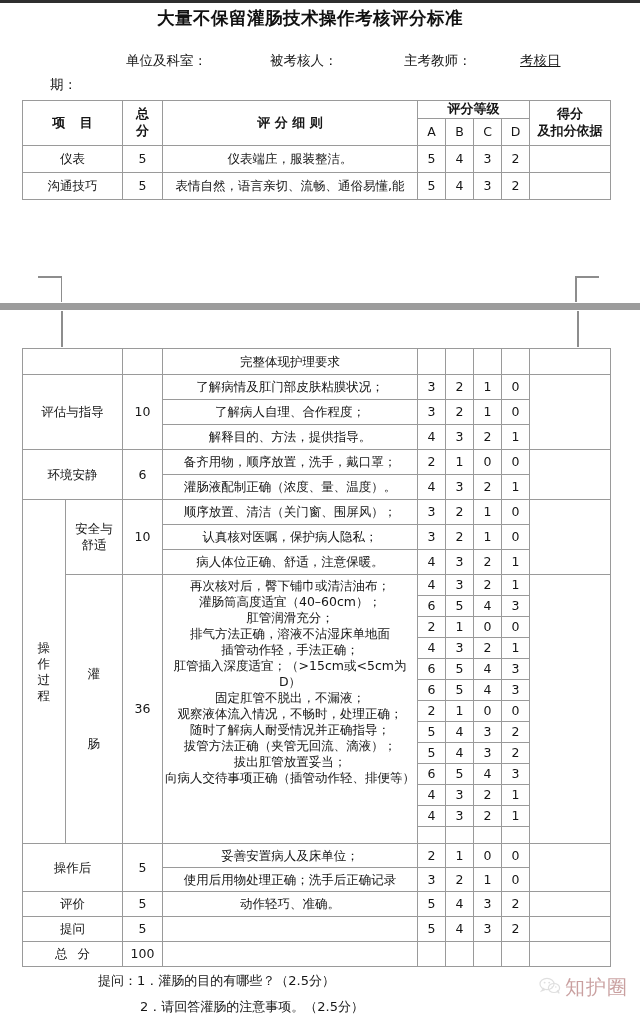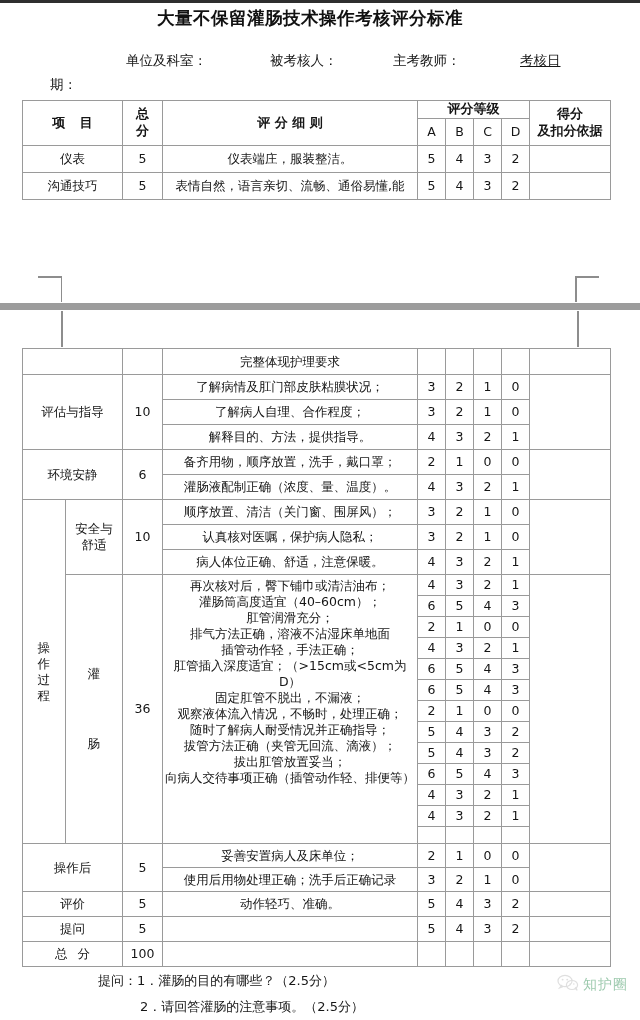--- a/index.html
+++ b/index.html
@@ -126,37 +126,37 @@
   
   .watermark {
     position: absolute;
     right: 12px; top: 974px;
     display: flex;
     align-items: center;
     gap: 4px;
     opacity: 0.42;
   }
   .watermark .wm-text {
-    font-size: 14px;
-    color: #15803d;
+    font-size: 20px;
+    color: #7f1d1d;
     letter-spacing: 1px;
   }
 </style>
 </head>
 <body>
 
 <div class="topband"></div>
 
 <div class="doc-title">大量不保留灌肠技术操作考核评分标准</div>
 
 <div class="meta">
   <div class="l1">
     <span class="f" style="left:103px;margin-left:23px;">单位及科室：</span>
     <span class="f" style="left:270px;">被考核人：</span>
-    <span class="f" style="left:393px;">主考教师：</span>
+    <span class="f" style="left:404px;">主考教师：</span>
     <span class="f" style="left:520px;text-decoration:underline;">考核日</span>
   </div>
   <div class="l2">
     <span class="f" style="left:50px;">期：</span>
   </div>
 </div>
 
 <table class="grid" id="t1" style="left:22px; top:100px; width:588px;">
   <colgroup>
     <col style="width:100px">

